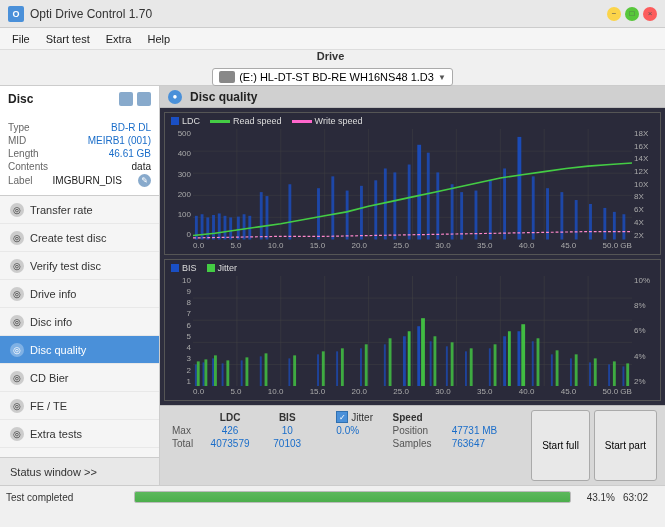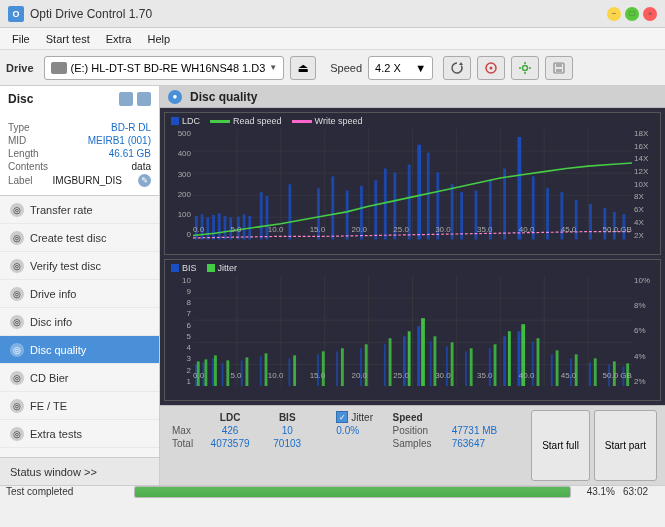--- a/index.html
+++ b/index.html
@@ -67,20 +67,21 @@
 
     
     #toolbar {
       background: #f0f0f0;
       height: 36px;
       display: flex;
       align-items: center;
       padding: 0 6px;
       border-bottom: 1px solid #ccc;
       gap: 6px;
+      flex-direction: column;
     }
     .toolbar-label {
       font-size: 11px;
       font-weight: bold;
       color: #333;
       margin-right: 4px;
     }
     .drive-select {
       display: flex; align-items: center;
       background: white;
@@ -290,21 +291,21 @@
       justify-content: space-between;
       padding: 0 2px;
     }
     .y-label-right {
       font-size: 8px; color: #aaa; text-align: left;
     }
 
     
     .x-axis {
       position: absolute;
-      bottom: 20px; left: 28px; right: 28px;
+      bottom: 4px; left: 28px; right: 28px;
       display: flex; justify-content: space-between;
     }
     .x-label {
       font-size: 8px; color: #aaa;
     }
 
     
     .chart-plot {
       position: absolute;
       left: 28px; right: 28px;
@@ -348,21 +349,21 @@
       cursor: pointer;
       white-space: nowrap;
     }
 
     
     #statusbar {
       height: 18px;
       background: #f0f0f0;
       border-top: 1px solid #ccc;
       display: flex;
-      align-items: flex-start;
+      align-items: flex-end;
       padding: 0 6px;
       gap: 8px;
     }
     .status-text {
       font-size: 10px; color: #333; min-width: 120px;
     }
     .progress-bar-container {
       flex: 1;
       height: 12px;
       background: #ddd;

